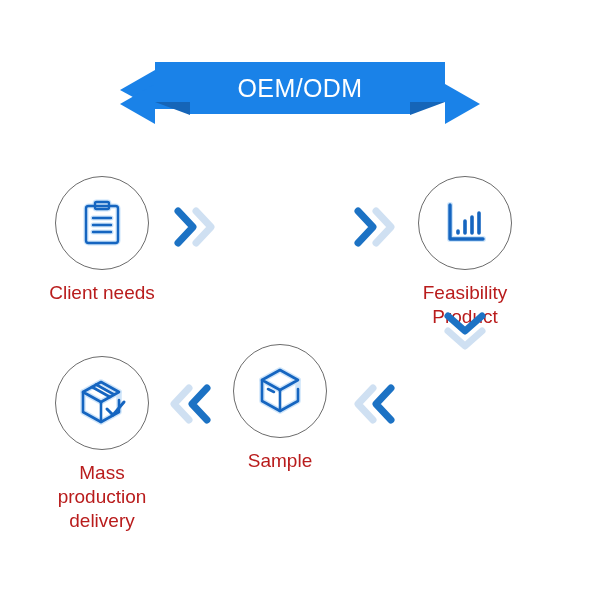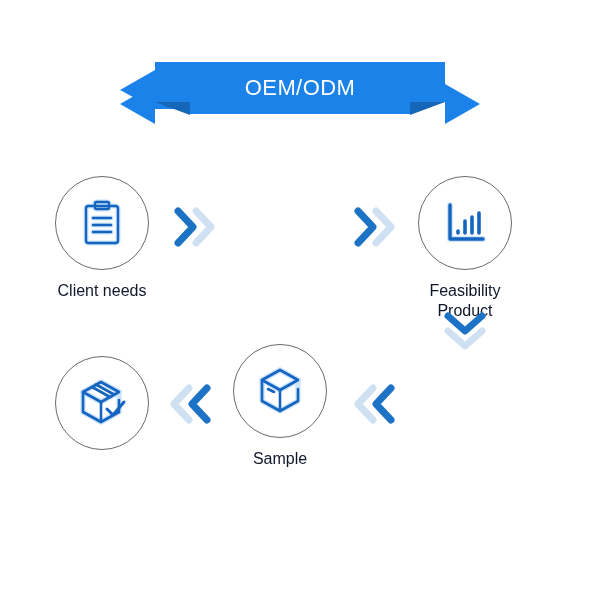--- a/index.html
+++ b/index.html
@@ -33,21 +33,21 @@
   }
   .banner-label {
     position: absolute;
     left: 0;
     top: 62px;
     width: 600px;
     height: 52px;
     line-height: 52px;
     text-align: center;
     color: #ffffff;
-    font-size: 22px;
+    font-size: 25px;
     letter-spacing: 0.4px;
     font-family: "Liberation Sans", sans-serif;
     pointer-events: none;
   }
 
   
   .node {
     position: absolute;
     width: 130px;
     text-align: center;
@@ -62,22 +62,22 @@
     display: flex;
     align-items: center;
     justify-content: center;
     box-sizing: border-box;
   }
   .circle svg {
     display: block;
   }
   .node-label {
     margin-top: 11px;
-    font-size: 16px;
-    color: #0f172a;
+    font-size: 19px;
+    color: #b91c1c;
     line-height: 1.25;
     font-family: "Liberation Sans", sans-serif;
     white-space: pre-line;
   }
 
   
   .chev {
     position: absolute;
   }
   .chev svg { display: block; }
@@ -190,20 +190,22 @@
             <polygon points="26,6 44,16 26,26 8,16"></polygon>
             <polyline points="8,16 8,36 26,46 44,36 44,24"></polyline>
             <line x1="26" y1="26" x2="26" y2="46"></line>
             <line x1="17" y1="11" x2="35" y2="21"></line>
             <line x1="21" y1="8.5" x2="39" y2="18.5"></line>
           </g>
           <polyline points="32,33 38,39 49,26" fill="none" stroke="#1565c0" stroke-width="3" stroke-linecap="round" stroke-linejoin="round"></polyline>
         </svg>
       </span>
     </div>
+    <div class="node-label">Mass production
+delivery</div>
   </div>
 
   <div class="chev" style="left:168px; top:380px;">
     <span>
       <svg width="46" height="48" viewBox="0 0 46 48" xmlns="http://www.w3.org/2000/svg">
         <polyline points="21,8 6,24 21,40" fill="none" stroke="#cfe0f2" stroke-width="7" stroke-linecap="round" stroke-linejoin="round"></polyline>
         <polyline points="39,8 24,24 39,40" fill="none" stroke="#1c72c4" stroke-width="7" stroke-linecap="round" stroke-linejoin="round"></polyline>
       </svg>
     </span>
   </div>

